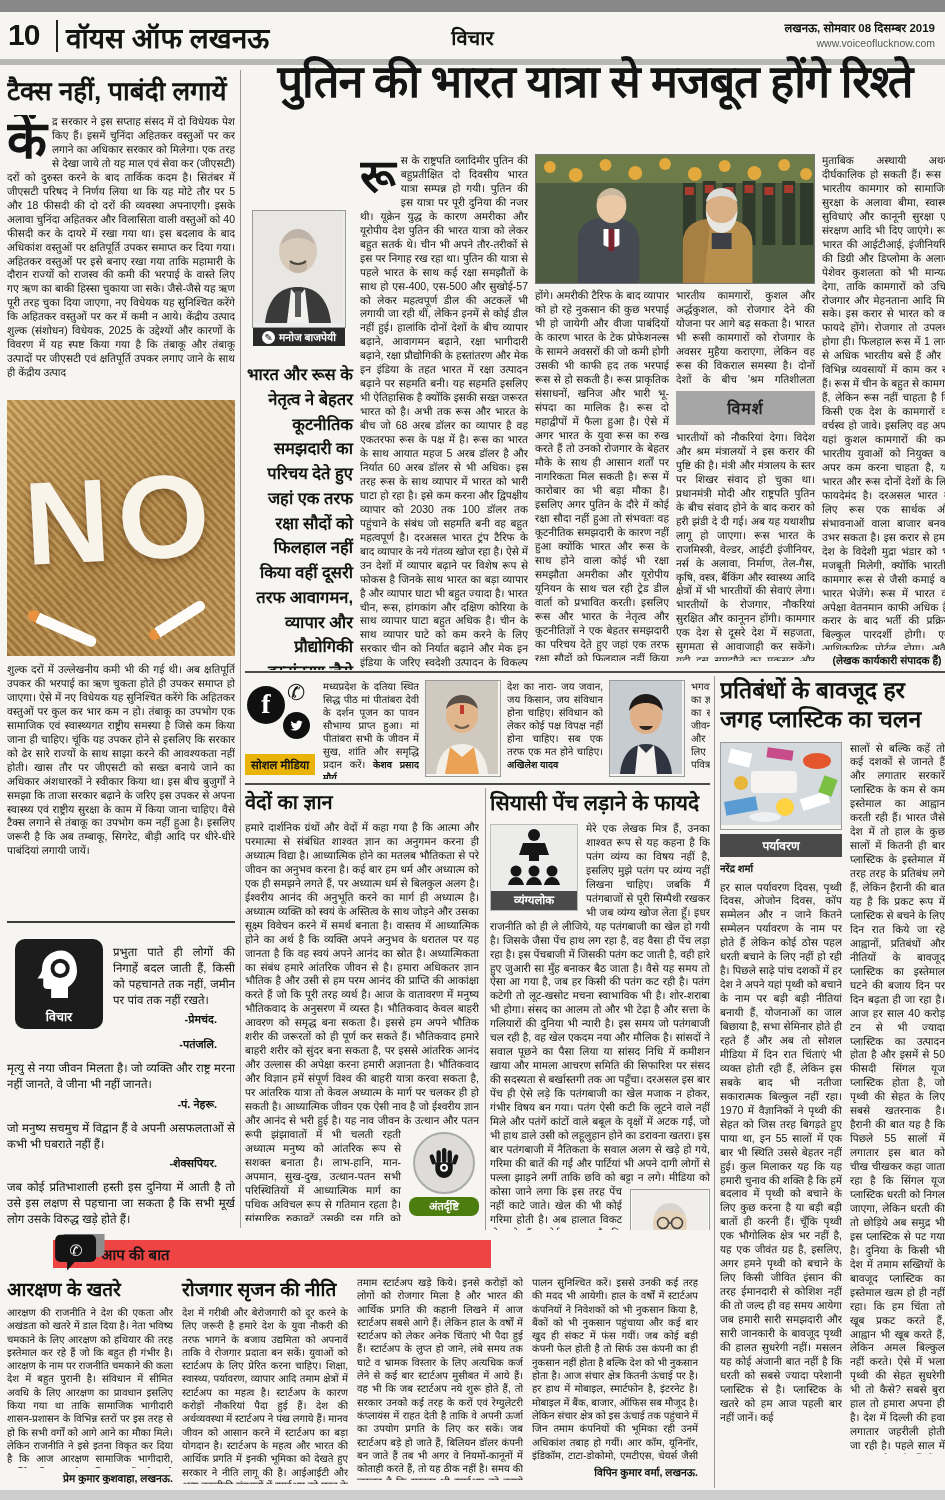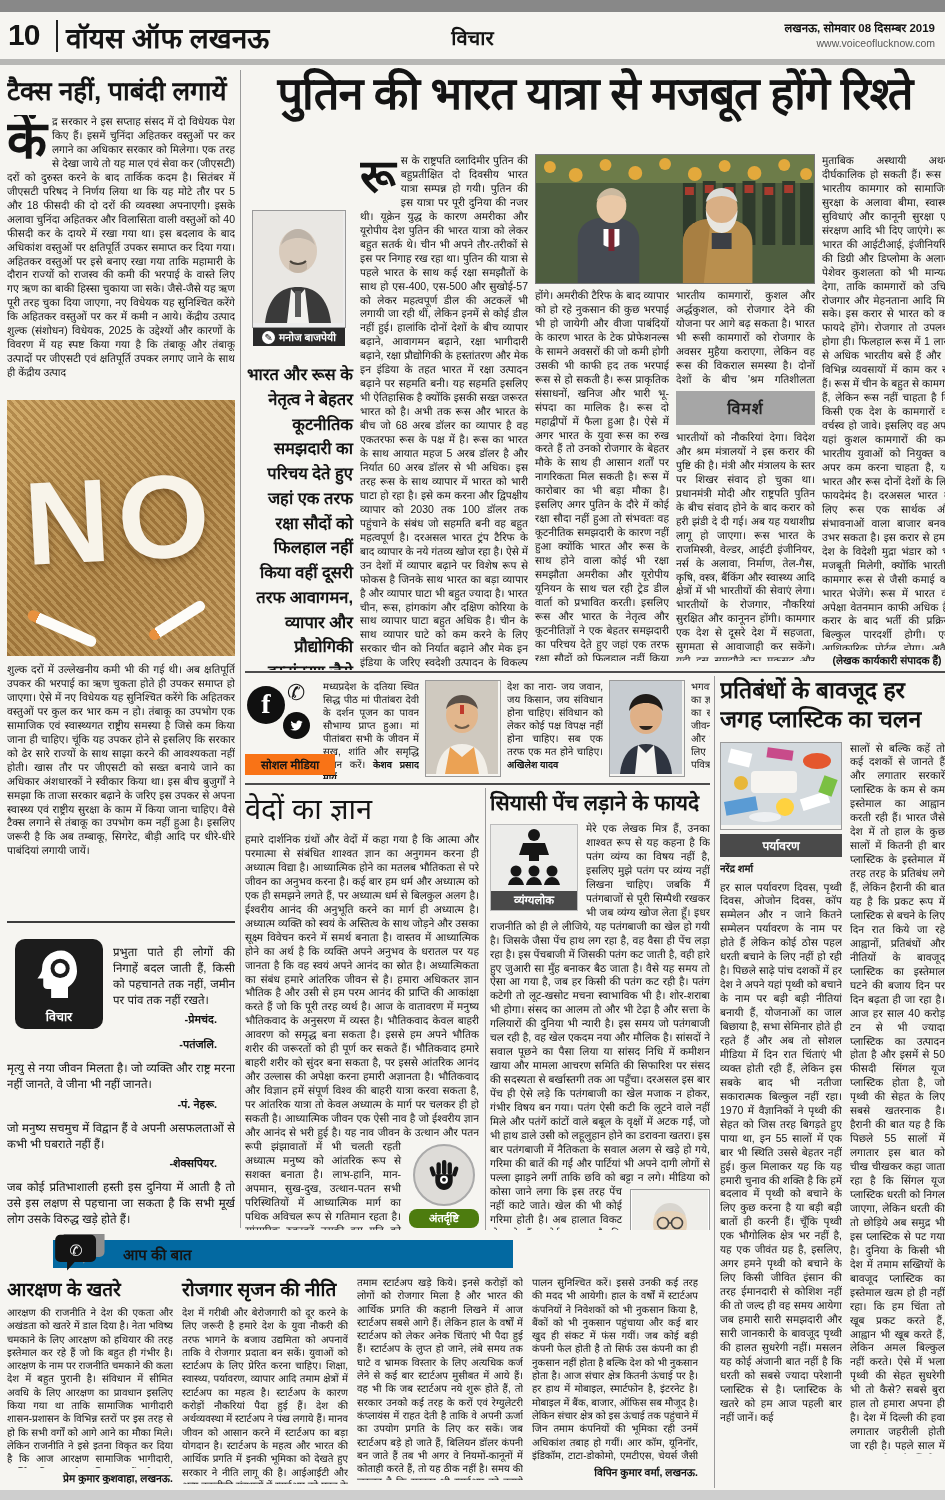--- a/index.html
+++ b/index.html
@@ -29,21 +29,21 @@
   .no-txt{font-size:118px;font-weight:800;color:#f8f4ea;text-align:center;line-height:238px;
      letter-spacing:8px;transform:rotate(-3deg);text-shadow:0 3px 8px rgba(80,50,15,.55);}
   .cig{position:absolute;height:11px;border-radius:6px;background:linear-gradient(90deg,#e8913f 0 14%,#fdfcf8 14%);}
   .lrail-rule{height:2px;background:#3d3d3d;margin:10px 0 12px 0;}
   .thought-row{overflow:hidden;}
   .thought-box{float:left;width:80px;background:#1c1c1c;border-radius:10px;padding:7px 4px 4px 4px;margin:4px 10px 4px 8px;text-align:center;}
   .thought-label{color:#fff;font-size:12.5px;font-weight:700;margin-top:2px;}
   .quote{font-size:11.5px;line-height:1.38;text-align:justify;margin-top:10px;}
   .quote-author{font-size:11px;font-weight:700;text-align:right;margin:3px 18px 6px 0;}
   
-  .main-head{position:absolute;left:250px;top:58px;width:690px;text-align:center;
+  .main-head{position:absolute;left:250px;top:46px;width:690px;text-align:center;
      font-size:45px;font-weight:800;line-height:1.05;letter-spacing:-1px;}
   .art{position:absolute;left:245px;top:142px;width:700px;height:516px;display:flex;gap:7px;overflow:hidden;}
   .a-col1{width:108px;flex:none;}
   .a-col2{width:168px;flex:none;}
   .a-mid{width:280px;flex:none;}
   .a-col4{width:130px;flex:none;}
   .author-fig{width:92px;margin:56px auto 0 auto;border:1px solid #999;background:#ececec;}
   .author-bar{background:#2a2a2a;color:#fff;font-size:10.5px;font-weight:700;text-align:center;
      padding:2px 0;display:flex;align-items:center;justify-content:center;gap:4px;}
   .pen-ic{display:inline-block;background:#fff;color:#111;border-radius:50%;width:13px;height:13px;
@@ -57,50 +57,50 @@
      padding:6px 0;margin:6px 0;letter-spacing:1px;}
   .closing{font-weight:700;text-align:center;margin-top:4px;}
   
   .social{position:absolute;left:245px;top:668px;width:465px;height:99px;display:flex;gap:6px;overflow:hidden;}
   .soc-icons{width:72px;flex:none;position:relative;}
   .fb{position:absolute;left:2px;top:6px;width:38px;height:38px;border-radius:50%;background:#101010;color:#fff;
       font-size:28px;font-weight:800;text-align:center;line-height:36px;font-family:"Liberation Serif",serif;}
   .ph{position:absolute;left:42px;top:0;font-size:22px;}
   .tw{position:absolute;left:38px;top:32px;width:27px;height:27px;border-radius:50%;background:#101010;
       display:flex;align-items:center;justify-content:center;}
-  .soc-label{position:absolute;left:0;bottom:4px;background:#f97316;font-size:11.5px;font-weight:700;
-      padding:3px 16px;white-space:nowrap;}
+  .soc-label{position:absolute;left:0;bottom:4px;background:#eab308;font-size:11.5px;font-weight:700;
+      padding:3px 6px;white-space:nowrap;}
   .soc-quote{font-size:10px;line-height:1.3;text-align:justify;width:96px;flex:none;overflow:hidden;}
   .soc-quote b{font-size:9.5px;}
   .soc-photo{width:74px;height:95px;flex:none;border:1px solid #999;}
   
   .vedas{position:absolute;left:245px;top:776px;width:234px;height:442px;overflow:hidden;}
-  .vedas-head{font-size:29px;font-weight:400;margin-bottom:6px;}
+  .vedas-head{font-size:20px;font-weight:700;margin-bottom:6px;}
   .hamsa-box{float:right;width:70px;margin:4px 0 4px 8px;text-align:center;}
   .hamsa-circle{width:58px;height:58px;border-radius:50%;background:#dedcd8;border:2px solid #aaa;margin:0 auto;
       display:flex;align-items:center;justify-content:center;}
   .pill-label{background:#4d7c0f;color:#fff;font-size:11px;font-weight:700;border-radius:8px;padding:2px 4px;margin-top:3px;}
   .satire{position:absolute;left:490px;top:776px;width:220px;height:442px;overflow:hidden;}
   .satire-head{font-size:21px;font-weight:800;white-space:nowrap;margin-bottom:6px;}
   .vyang-box{float:left;width:86px;margin:2px 8px 4px 0;border:1px solid #bbb;background:#ececea;text-align:center;}
   .vyang-label{background:#4a4a4a;color:#fff;font-size:11.5px;font-weight:700;padding:2px 12px;}
   .sat-photo{float:right;width:78px;margin:4px 0 4px 8px;border:1px solid #999;text-align:center;background:#fff;}
   
   .plastic{position:absolute;left:720px;top:664px;width:225px;height:812px;overflow:hidden;}
   .plastic-head{font-size:23px;font-weight:800;line-height:1.25;margin-bottom:8px;}
   .plastic-cols{display:flex;gap:8px;height:712px;overflow:hidden;}
   .pl-left{width:122px;flex:none;}
   .pl-right{width:95px;flex:none;}
   .env-label{background:#4a4a4a;color:#fff;font-size:12px;font-weight:700;text-align:center;padding:3px 0;margin:4px 0;}
   .byline{font-size:10px;font-weight:700;margin:3px 0 6px 0;}
   
   .letters{position:absolute;left:7px;top:1222px;width:705px;height:252px;overflow:hidden;}
   .let-header{position:relative;height:36px;}
-  .let-bar{position:absolute;left:46px;top:6px;width:390px;background:#0369a1;font-size:15px;font-weight:800;
-      padding:4px 0 4px 70px;}
+  .let-bar{position:absolute;left:46px;top:6px;width:390px;background:#ef4444;font-size:15px;font-weight:800;
+      padding:4px 0 4px 48px;}
   .let-icon{position:absolute;left:46px;top:-6px;}
   .let-cols{display:flex;gap:9px;margin-top:6px;height:208px;overflow:hidden;}
   .let-col{width:166px;flex:none;}
   .let-head{font-size:19px;font-weight:800;margin-bottom:4px;white-space:nowrap;}
   .sig{font-weight:700;text-align:right;font-size:10.5px;margin-top:3px;}
   .footer-bar{position:absolute;left:0;right:0;bottom:0;height:22px;background:#cecece;}
 </style>
 </head>
 <body>
 

